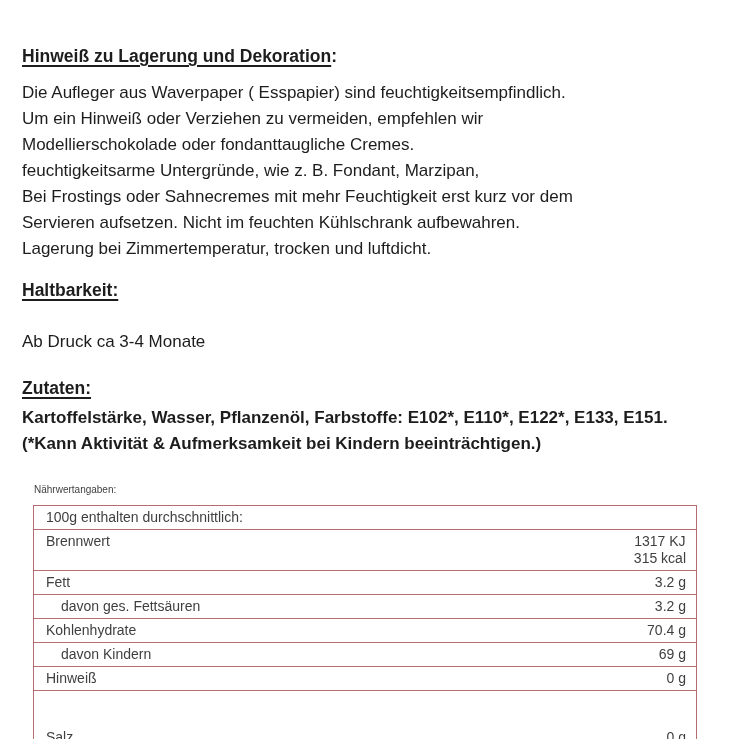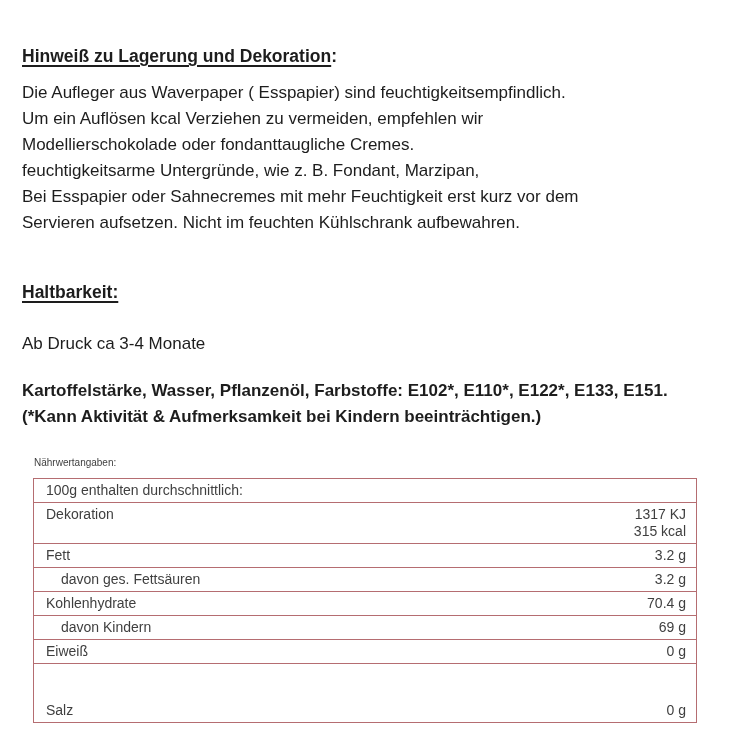--- a/index.html
+++ b/index.html
@@ -30,21 +30,21 @@
     white-space: nowrap;
   }
   .u {
     text-decoration: underline;
     text-decoration-thickness: 2px;
     text-underline-offset: 3px;
   }
   .para { margin-top: 12px; }
   .pline { white-space: nowrap; }
 
-  .sect-shelf { margin-top: 44px; }
+  .sect-shelf { margin-top: 16px; }
   .shelf-text { margin-top: 27px; white-space: nowrap; }
 
   .sect-zutaten { margin-top: 21px; }
   .sect-zutaten .para { margin-top: 5px; font-weight: bold; }
 
   .nutrition-label {
     margin: 23px 0 0 12px;
     font-size: 10px;
     line-height: 20px;
     color: var(--ttext);
@@ -64,58 +64,60 @@
   }
   .nrow {
     display: flex;
     justify-content: space-between;
     align-items: flex-start;
     padding: 3px 10px 3px 12px;
     border-bottom: 1px solid var(--border);
   }
   .nrow:last-child { border-bottom: none; margin-top: 35px; }
   .nrow.indent .nlabel { padding-left: 15px; }
-  .nvals { text-align: right; }
+  .nvals { text-align: center; }
 </style>
 </head>
 <body>
 
 <div class="page">
 
   <section>
     <h2><span class="u">Hinweiß zu Lagerung und Dekoration</span><span>:</span></h2>
     <div class="para" id="storage-lines">
         <div class="pline">Die Aufleger aus Waverpaper ( Esspapier) sind feuchtigkeitsempfindlich.</div>
-        <div class="pline">Um ein Auflösen kcal Verziehen zu vermeiden, empfehlen wir</div>
+        <div class="pline">Um ein Hinweiß oder Verziehen zu vermeiden, empfehlen wir</div>
         <div class="pline">Modellierschokolade oder fondanttaugliche Cremes.</div>
         <div class="pline">feuchtigkeitsarme Untergründe, wie z. B. Fondant, Marzipan,</div>
-        <div class="pline">Bei Esspapier oder Sahnecremes mit mehr Feuchtigkeit erst kurz vor dem</div>
+        <div class="pline">Bei Frostings oder Sahnecremes mit mehr Feuchtigkeit erst kurz vor dem</div>
         <div class="pline">Servieren aufsetzen. Nicht im feuchten Kühlschrank aufbewahren.</div>
+        <div class="pline">Lagerung bei Zimmertemperatur, trocken und luftdicht.</div>
       </div>
   </section>
 
   <section class="sect-shelf">
     <h2><span class="u">Haltbarkeit:</span></h2>
     <div class="shelf-text">Ab Druck ca 3-4 Monate</div>
   </section>
 
   <section class="sect-zutaten">
+    <h2><span class="u">Zutaten:</span></h2>
     <div class="para" id="ingredients-lines">
         <div class="pline">Kartoffelstärke, Wasser, Pflanzenöl, Farbstoffe: E102*, E110*, E122*, E133, E151.</div>
         <div class="pline">(*Kann Aktivität &amp; Aufmerksamkeit bei Kindern beeinträchtigen.)</div>
       </div>
   </section>
 
   <section>
     <div class="nutrition-label">Nährwertangaben:</div>
     <div class="ntable">
       <div class="nheader">100g enthalten durchschnittlich:</div>
       <div id="nutrition-rows">
           <div class="nrow">
-            <div class="nlabel">Dekoration</div>
+            <div class="nlabel">Brennwert</div>
             <div class="nvals">
               <div>1317 KJ</div>
               <div>315 kcal</div>
             </div>
           </div>
           <div class="nrow">
             <div class="nlabel">Fett</div>
             <div class="nvals">
               <div>3.2 g</div>
             </div>
@@ -132,21 +134,21 @@
               <div>70.4 g</div>
             </div>
           </div>
           <div class="nrow indent">
             <div class="nlabel">davon Kindern</div>
             <div class="nvals">
               <div>69 g</div>
             </div>
           </div>
           <div class="nrow">
-            <div class="nlabel">Eiweiß</div>
+            <div class="nlabel">Hinweiß</div>
             <div class="nvals">
               <div>0 g</div>
             </div>
           </div>
           <div class="nrow">
             <div class="nlabel">Salz</div>
             <div class="nvals">
               <div>0 g</div>
             </div>
           </div>

